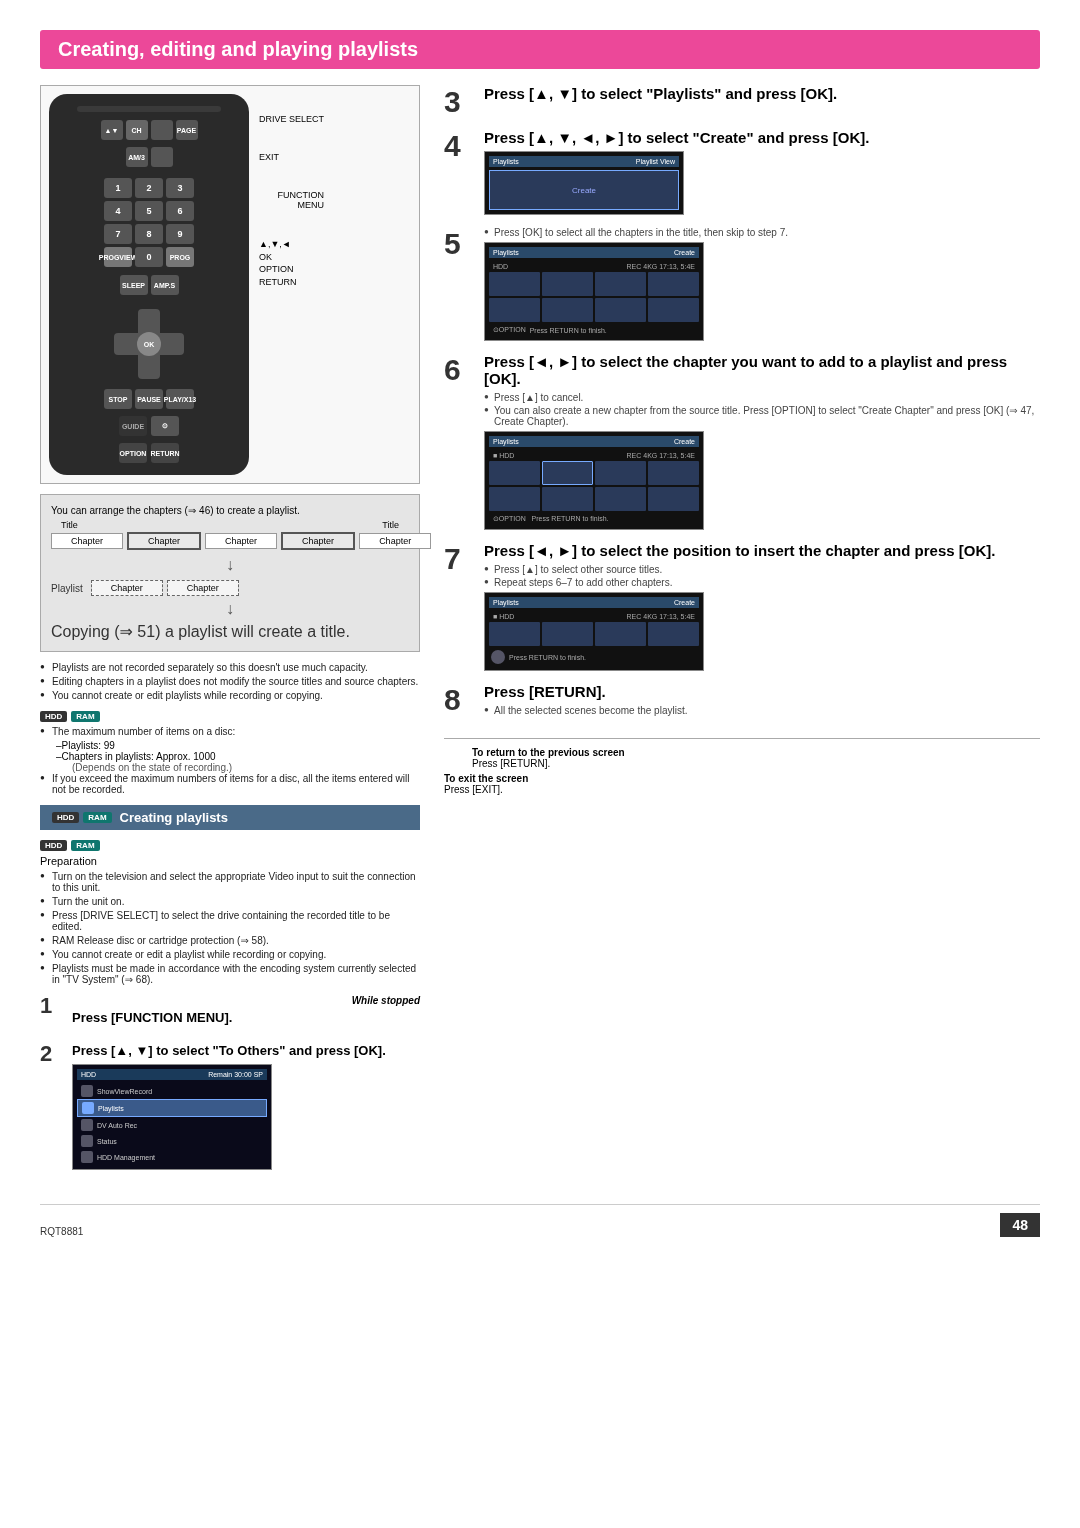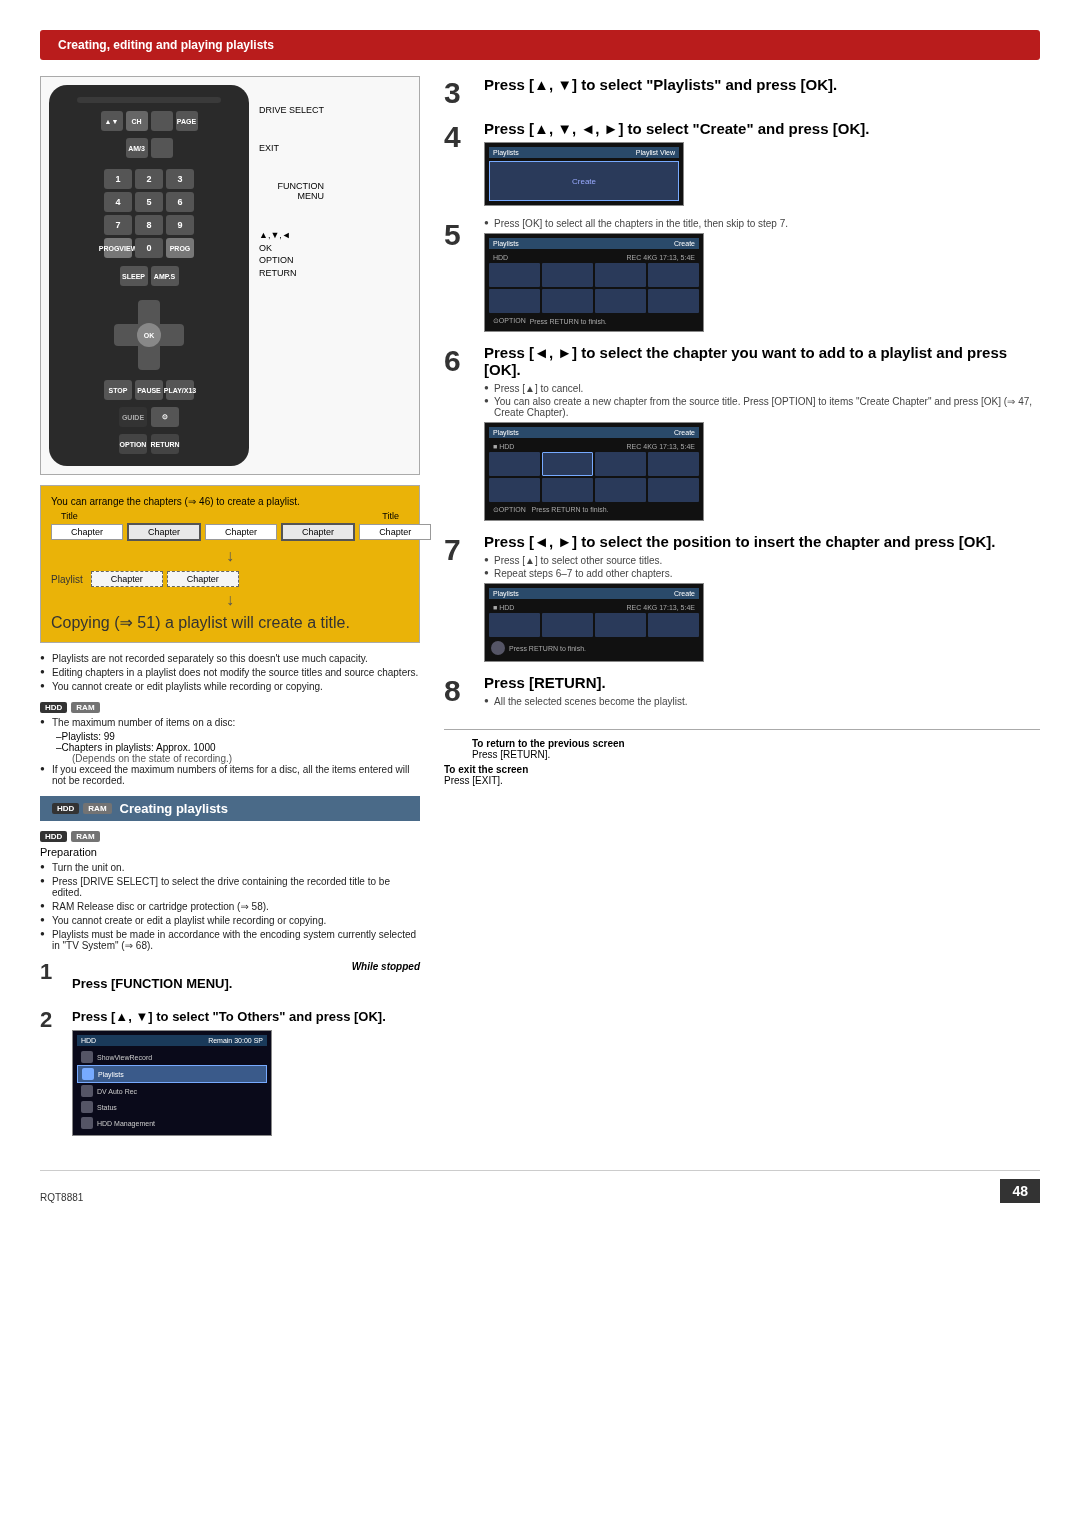--- a/index.html
+++ b/index.html
@@ -8,23 +8,23 @@
       min-height: 1528px;
       background: #fff;
       font-family: Arial, Helvetica, sans-serif;
       font-size: 13px;
       color: #000;
       padding: 30px 40px;
     }
 
     
     .page-header {
-      background: #b91c1c;
-      color: #fff;
-      font-size: 12px;
+      background: #ec4899;
+      color: #fff;
+      font-size: 20px;
       font-weight: bold;
       padding: 8px 18px;
       margin-bottom: 16px;
       border-radius: 3px;
     }
 
     
     .main-layout {
       display: flex;
       gap: 24px;
@@ -128,21 +128,21 @@
       align-items: center;
       justify-content: center;
       color: #fff;
       font-size: 7px;
       font-weight: bold;
     }
 
     
     .diagram-box {
       border: 1px solid #aaa;
-      background: #eab308;
+      background: #e5e5e5;
       padding: 10px;
       margin-bottom: 10px;
       font-size: 10px;
     }
 
     .diagram-row {
       display: flex;
       align-items: center;
       gap: 4px;
       margin-bottom: 4px;
@@ -214,21 +214,21 @@
     .badge {
       background: #333;
       color: #fff;
       font-size: 8px;
       font-weight: bold;
       padding: 1px 5px;
       border-radius: 2px;
     }
 
     .badge.ram {
-      background: #737373;
+      background: #0f766e;
     }
 
     .hdd-notes {
       font-size: 10px;
       color: #222;
       margin-bottom: 3px;
       padding-left: 12px;
       position: relative;
     }
 
@@ -622,20 +622,21 @@
       </div>
       <span>Creating playlists</span>
     </div>
 
     <div class="prep-section">
       <div class="badge-row">
         <span class="badge">HDD</span>
         <span class="badge ram">RAM</span>
       </div>
       <div class="prep-title">Preparation</div>
+      <div class="note-item">Turn on the television and select the appropriate Video input to suit the connection to this unit.</div>
       <div class="note-item">Turn the unit on.</div>
       <div class="note-item">Press [DRIVE SELECT] to select the drive containing the recorded title to be edited.</div>
       <div class="note-item">RAM Release disc or cartridge protection (⇒ 58).</div>
       <div class="note-item">You cannot create or edit a playlist while recording or copying.</div>
       <div class="note-item">Playlists must be made in accordance with the encoding system currently selected in "TV System" (⇒ 68).</div>
     </div>
 
     <div class="step-row">
       <div class="step-num">1</div>
       <div class="step-content">
@@ -737,21 +738,21 @@
             </div>
           </div>
         </div>
       </div>
 
       <div class="big-step">
         <div class="big-step-num">6</div>
         <div class="big-step-content">
           <div class="big-step-title">Press [◄, ►] to select the chapter you want to add to a playlist and press [OK].</div>
           <div class="big-step-note">Press [▲] to cancel.</div>
-          <div class="big-step-note">You can also create a new chapter from the source title. Press [OPTION] to items "Create Chapter" and press [OK] (⇒ 47, Create Chapter).</div>
+          <div class="big-step-note">You can also create a new chapter from the source title. Press [OPTION] to select "Create Chapter" and press [OK] (⇒ 47, Create Chapter).</div>
 
           <div class="source-screen">
             <div class="ss-header">
               <span>Playlists</span>
               <span>Create</span>
             </div>
             <div style="font-size:7px; color:#aaa; padding:2px 4px; display:flex; justify-content:space-between;">
               <span>■ HDD</span>
                 <span>REC 4KG 17:13, 5:4E</span>
             </div>

